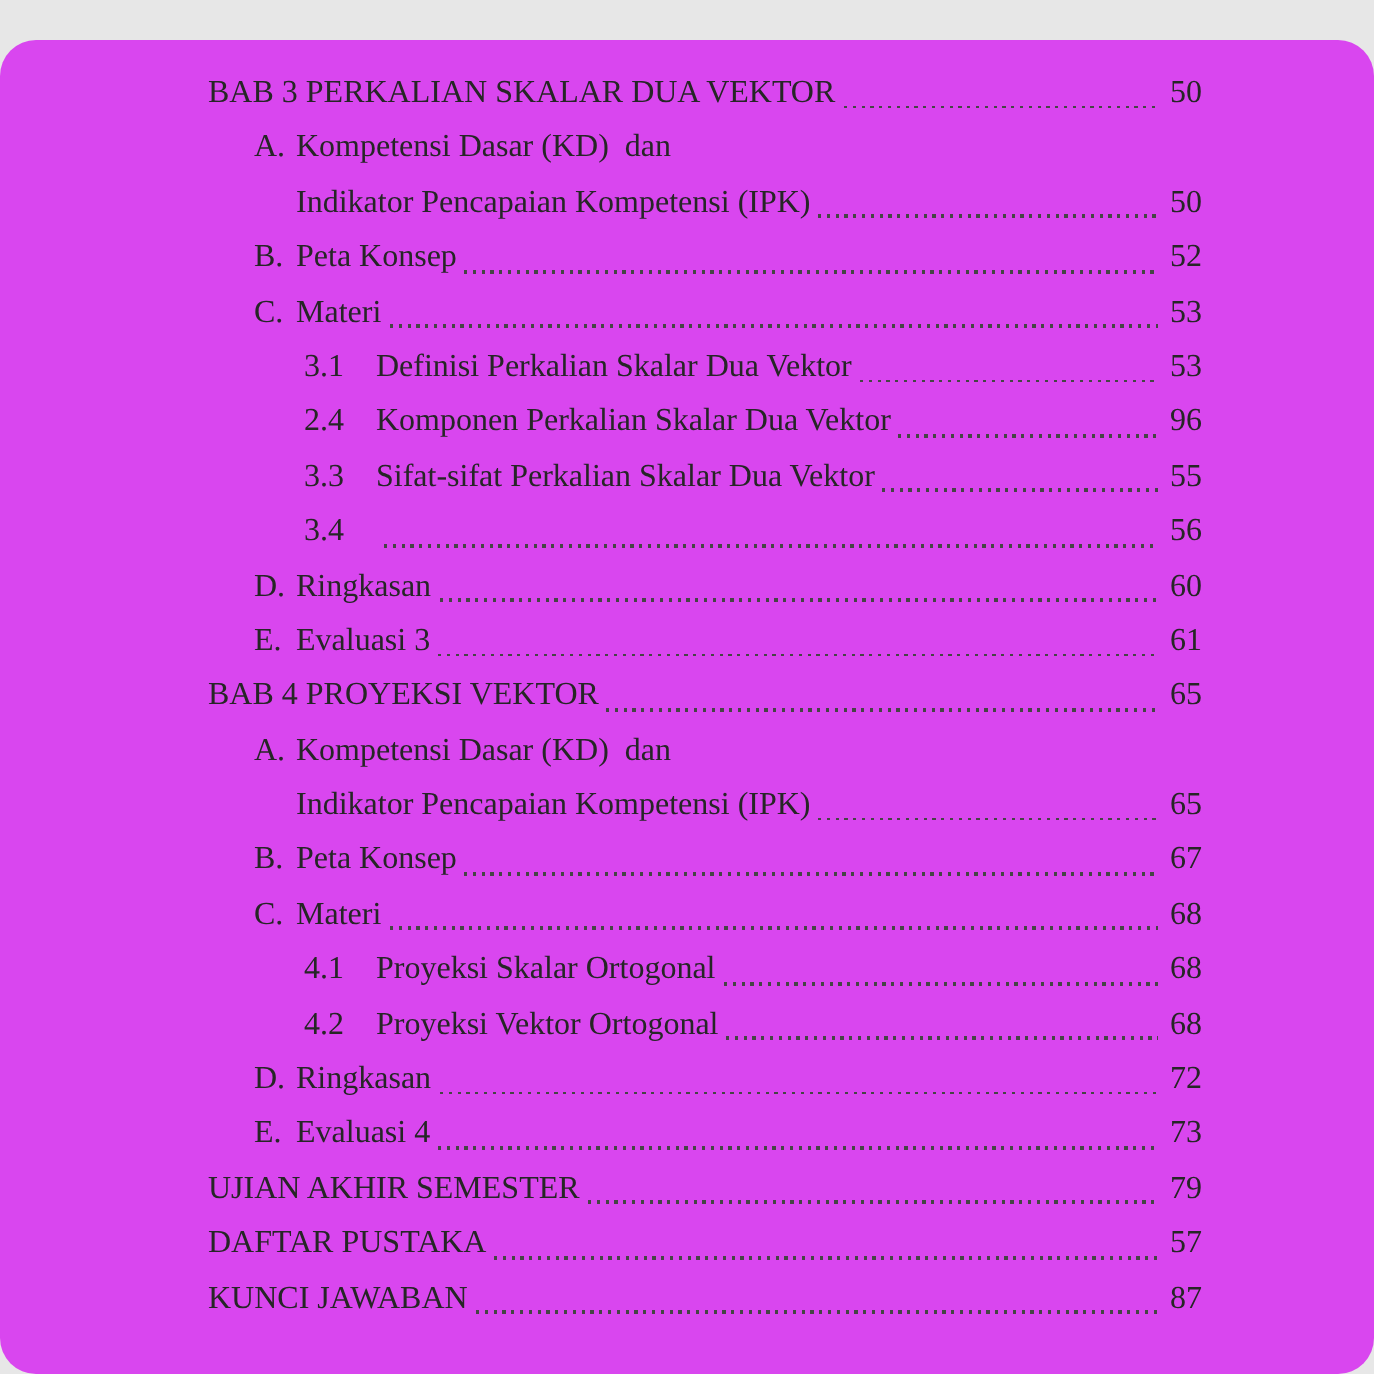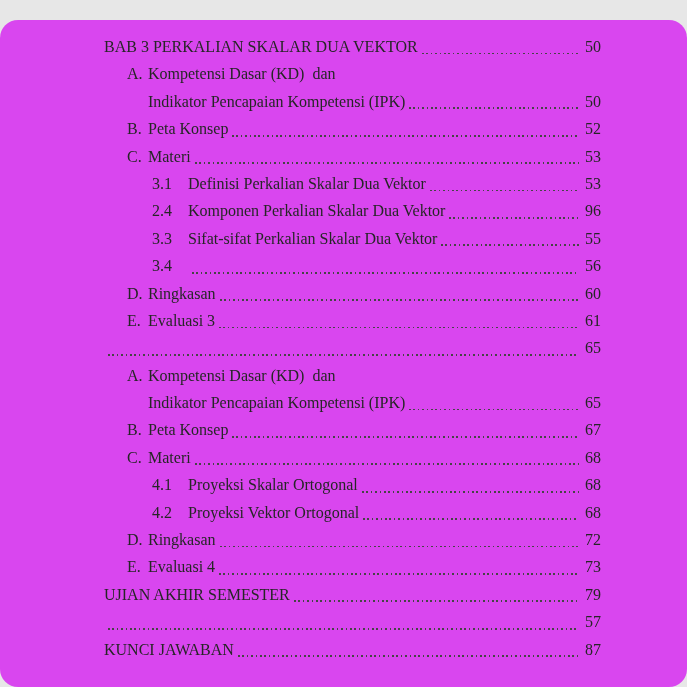--- a/index.html
+++ b/index.html
@@ -71,27 +71,27 @@
         <div class="row letter"><span class="marker">A.</span><span class="label">Kompetensi Dasar (KD)  dan</span></div>
         <div class="row continuation"><span class="label">Indikator Pencapaian Kompetensi (IPK)</span><span class="dots"></span><span class="page-num">50</span></div>
         <div class="row letter"><span class="marker">B.</span><span class="label">Peta Konsep</span><span class="dots"></span><span class="page-num">52</span></div>
         <div class="row letter"><span class="marker">C.</span><span class="label">Materi</span><span class="dots"></span><span class="page-num">53</span></div>
         <div class="row sub"><span class="marker">3.1</span><span class="label">Definisi Perkalian Skalar Dua Vektor</span><span class="dots"></span><span class="page-num">53</span></div>
         <div class="row sub"><span class="marker">2.4</span><span class="label">Komponen Perkalian Skalar Dua Vektor</span><span class="dots"></span><span class="page-num">96</span></div>
         <div class="row sub"><span class="marker">3.3</span><span class="label">Sifat-sifat Perkalian Skalar Dua Vektor</span><span class="dots"></span><span class="page-num">55</span></div>
         <div class="row sub"><span class="marker">3.4</span><span class="dots"></span><span class="page-num">56</span></div>
         <div class="row letter"><span class="marker">D.</span><span class="label">Ringkasan</span><span class="dots"></span><span class="page-num">60</span></div>
         <div class="row letter"><span class="marker">E.</span><span class="label">Evaluasi 3</span><span class="dots"></span><span class="page-num">61</span></div>
-        <div class="row chapter"><span class="dots"></span><span class="page-num">65</span></div>
+        <div class="row chapter"><span class="label">BAB 4 PROYEKSI VEKTOR</span><span class="dots"></span><span class="page-num">65</span></div>
         <div class="row letter"><span class="marker">A.</span><span class="label">Kompetensi Dasar (KD)  dan</span></div>
         <div class="row continuation"><span class="label">Indikator Pencapaian Kompetensi (IPK)</span><span class="dots"></span><span class="page-num">65</span></div>
         <div class="row letter"><span class="marker">B.</span><span class="label">Peta Konsep</span><span class="dots"></span><span class="page-num">67</span></div>
         <div class="row letter"><span class="marker">C.</span><span class="label">Materi</span><span class="dots"></span><span class="page-num">68</span></div>
         <div class="row sub"><span class="marker">4.1</span><span class="label">Proyeksi Skalar Ortogonal</span><span class="dots"></span><span class="page-num">68</span></div>
         <div class="row sub"><span class="marker">4.2</span><span class="label">Proyeksi Vektor Ortogonal</span><span class="dots"></span><span class="page-num">68</span></div>
         <div class="row letter"><span class="marker">D.</span><span class="label">Ringkasan</span><span class="dots"></span><span class="page-num">72</span></div>
         <div class="row letter"><span class="marker">E.</span><span class="label">Evaluasi 4</span><span class="dots"></span><span class="page-num">73</span></div>
         <div class="row root"><span class="label">UJIAN AKHIR SEMESTER</span><span class="dots"></span><span class="page-num">79</span></div>
-        <div class="row root"><span class="dots"></span><span class="page-num">57</span></div>
+        <div class="row root"><span class="label">DAFTAR PUSTAKA</span><span class="dots"></span><span class="page-num">57</span></div>
         <div class="row root"><span class="label">KUNCI JAWABAN</span><span class="dots"></span><span class="page-num">87</span></div>
       </div>
   </div>
 </div>
 
 </body></html>

